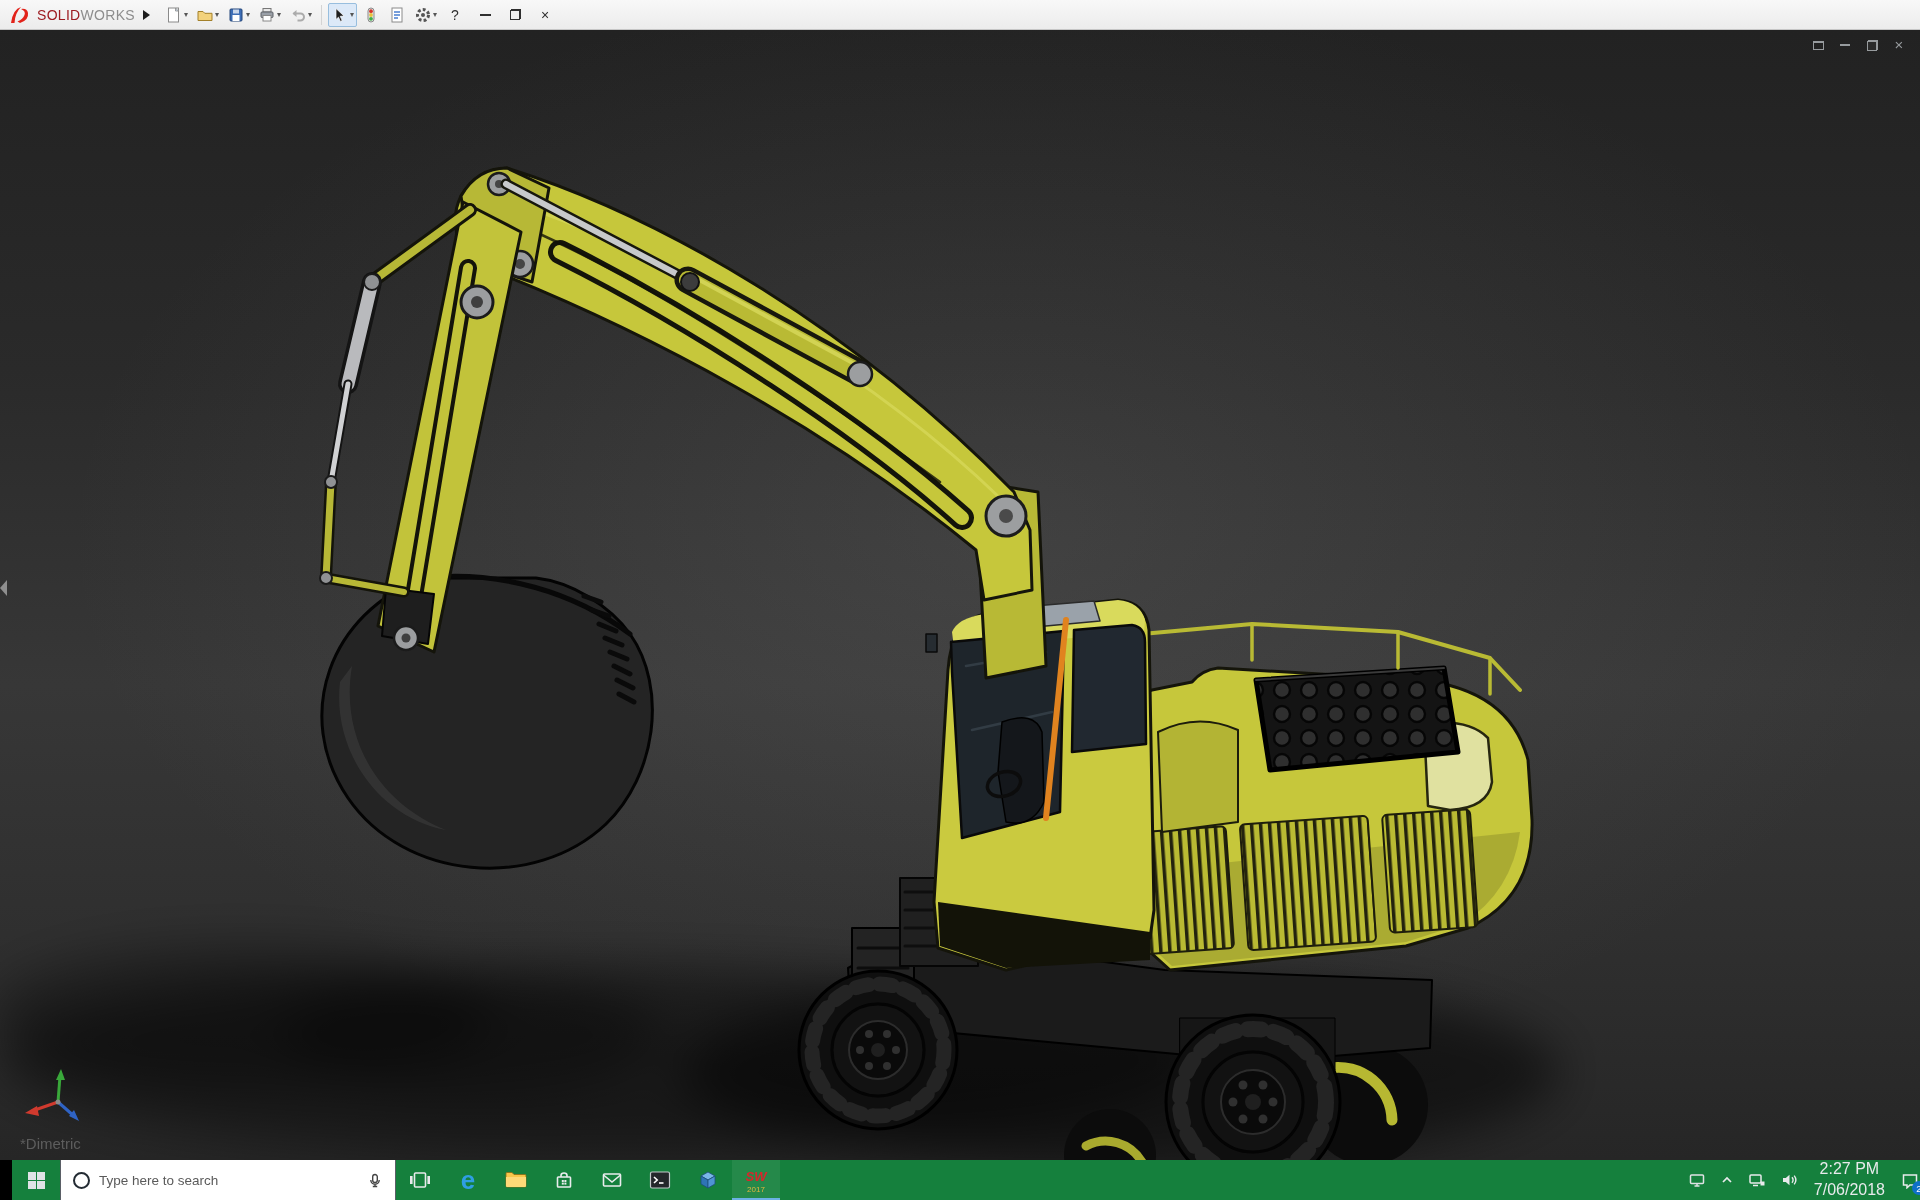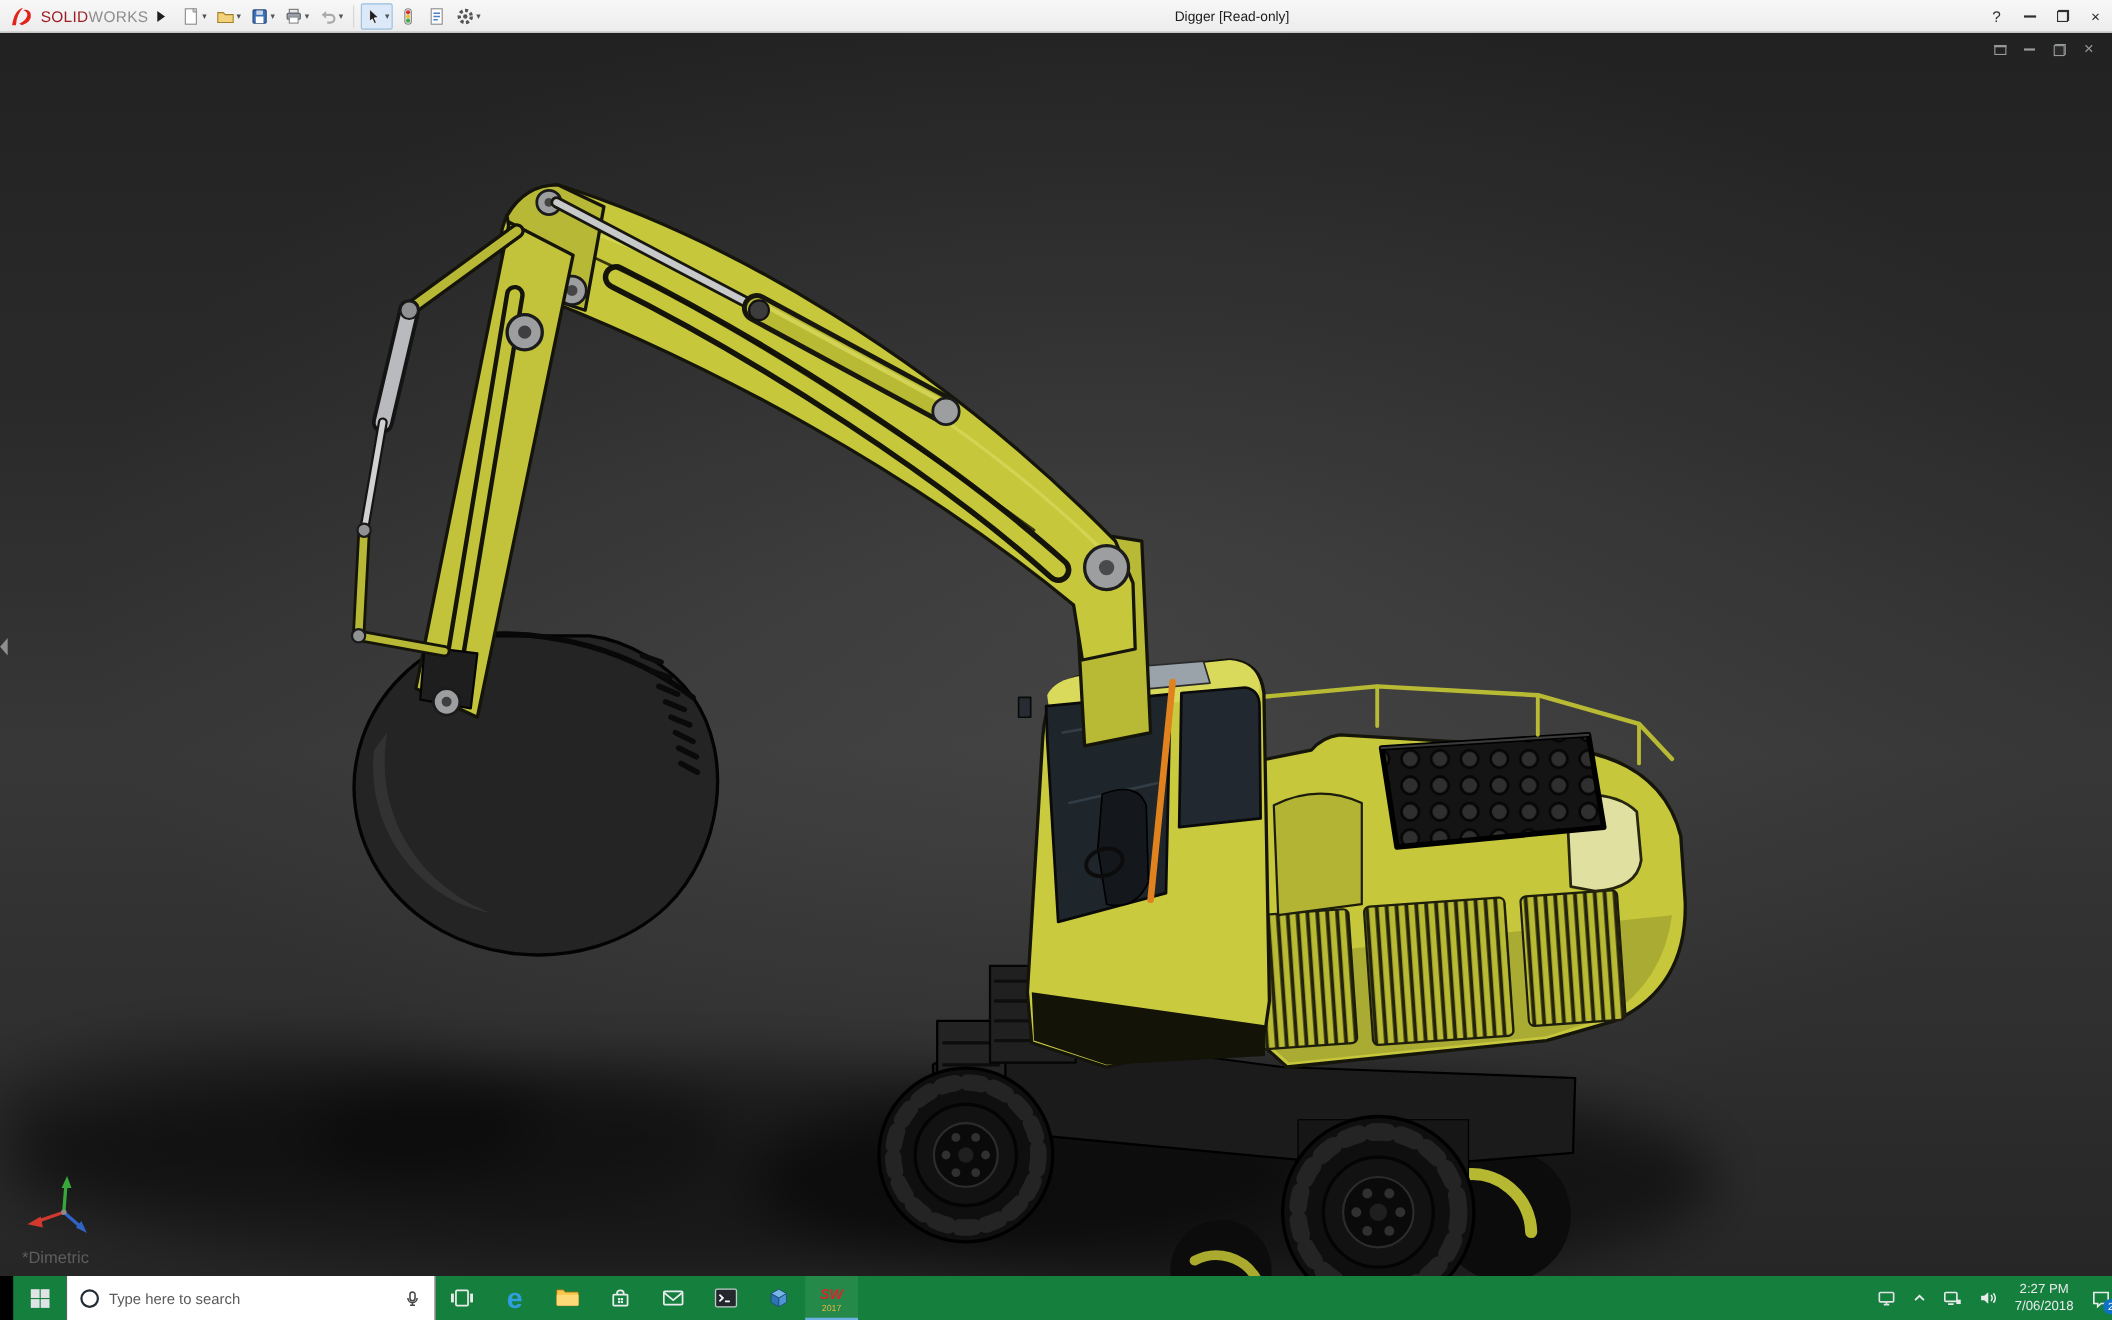--- a/index.html
+++ b/index.html
@@ -52,21 +52,21 @@
 .start-grid{display:grid;grid-template-columns:8px 8px;grid-template-rows:8px 8px;gap:1px}
 .start-grid span{background:#dfe3e6}
 .tb-search{width:336px;background:#fff;display:flex;align-items:center;padding:0 12px;gap:9px;border:1px solid #5a5f66;border-bottom:none;border-top:none}
 .cortana-ring{width:17px;height:17px;border:2px solid #232b33;border-radius:50%;flex:none}
 .tb-search input{flex:1;border:none;outline:none;font-size:13.5px;color:#333;background:transparent;min-width:0}
 .tb-search input::placeholder{color:#5a5a5a}
 .tb-app{width:48px;display:flex;align-items:center;justify-content:center;position:relative}
 .tb-app.active{background:rgba(255,255,255,.07);box-shadow:inset 0 -2px 0 #6cb1e4}
 .tray{margin-left:auto;display:flex;align-items:center}
 .tray-item{padding:0 7px;height:100%;display:flex;align-items:center;justify-content:center;position:relative}
-.clock{display:flex;flex-direction:column;justify-content:flex-start;align-items:center;font-size:12px;line-height:1.3;padding:0 9px;white-space:nowrap}
+.clock{display:flex;flex-direction:column;justify-content:flex-start;align-items:center;font-size:16px;line-height:1.3;padding:0 9px;white-space:nowrap}
 .badge{position:absolute;right:0;bottom:5px;min-width:14px;height:14px;border-radius:7px;background:#0f70c8;color:#fff;font-size:9.5px;display:flex;align-items:center;justify-content:center;padding:0 3px}
 .show-desktop{width:6px;border-left:1px solid #40464d;height:100%}
 </style>
 </head>
 <body>
 
 <div class="screen">
 
   <div class="titlebar">
     <div class="brand">
@@ -138,21 +138,20 @@
       </div>
       <div class="tool">
         <svg width="18" height="18" viewBox="0 0 18 18">
             <circle cx="9" cy="9" r="5.5" fill="none" stroke="#555" stroke-width="3" stroke-dasharray="2.8 2.2"></circle>
             <circle cx="9" cy="9" r="2" fill="#555"></circle>
           </svg>
         <span class="caret">▾</span>
       </div>
     </div>
 
-    <div class="win-title">Digger [Read-only]</div>
 
     <div class="win-controls">
       <div class="wbtn">?</div>
       <div class="wbtn">
           <span class="gmin"></span>
         </div>
       <div class="wbtn">
           <span class="gres"></span>
         </div>
       <div class="wbtn">×</div>

